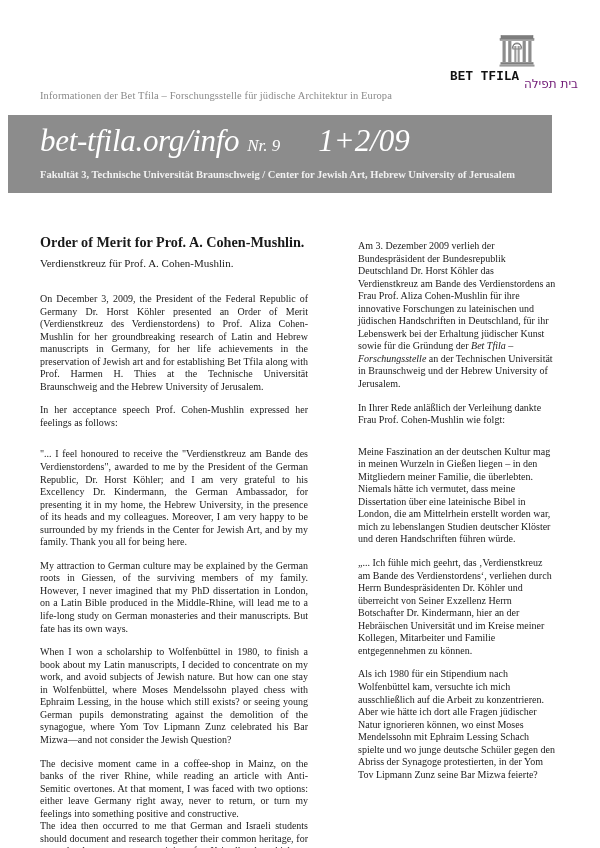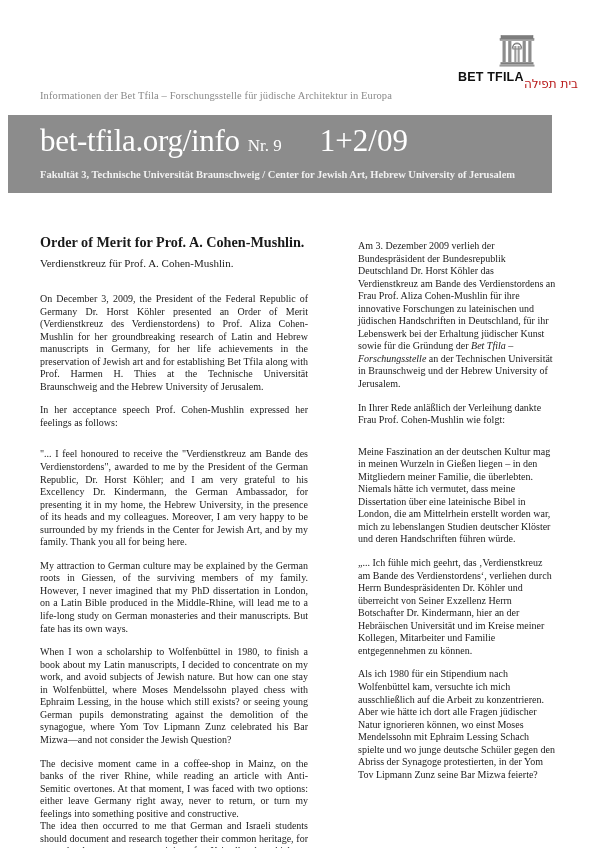--- a/index.html
+++ b/index.html
@@ -33,35 +33,35 @@
     height: 34px;
     margin-left: 56px;
     display: block;
   }
   .logo-wordmark-row {
     position: relative;
     height: 26px;
   }
   .logo-wordmark {
     position: absolute;
-    left: 16px;
+    left: 8px;
     top: 2px;
-    font-family: Liberation Sans, sans-serif;
+    font-family: Liberation Mono, monospace;
     font-weight: bold;
     font-size: 12.5px;
     letter-spacing: 0.2px;
     color: #111111;
   }
   .logo-hebrew {
     position: absolute;
     right: -6px;
     top: 9px;
     font-family: "DejaVu Sans", sans-serif;
     font-size: 12px;
-    color: #b91c1c;
+    color: #701a75;
     direction: rtl;
     white-space: nowrap;
   }
 
   .masthead-tagline {
     position: absolute;
     left: 40px;
     top: 90px;
     font-size: 10.5px;
     color: #8a8a8a;
@@ -79,20 +79,21 @@
     background: #8c8c8c;
     color: #ffffff;
   }
   .band-title-row {
     position: absolute;
     left: 32px;
     top: 6px;
     display: flex;
     align-items: baseline;
     white-space: nowrap;
+    font-style: italic;
   }
   .band-title {
     font-size: 31px;
     line-height: 40px;
     letter-spacing: -0.3px;
     color: #ffffff;
   }
   .band-issue-label {
     font-size: 17px;
     margin-left: 8px;

